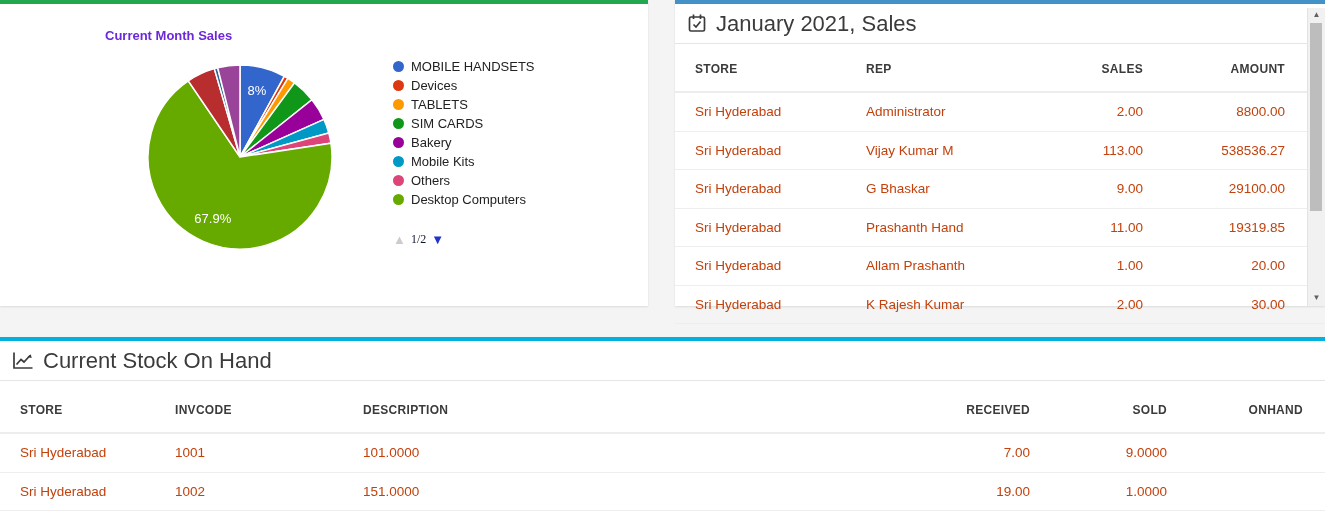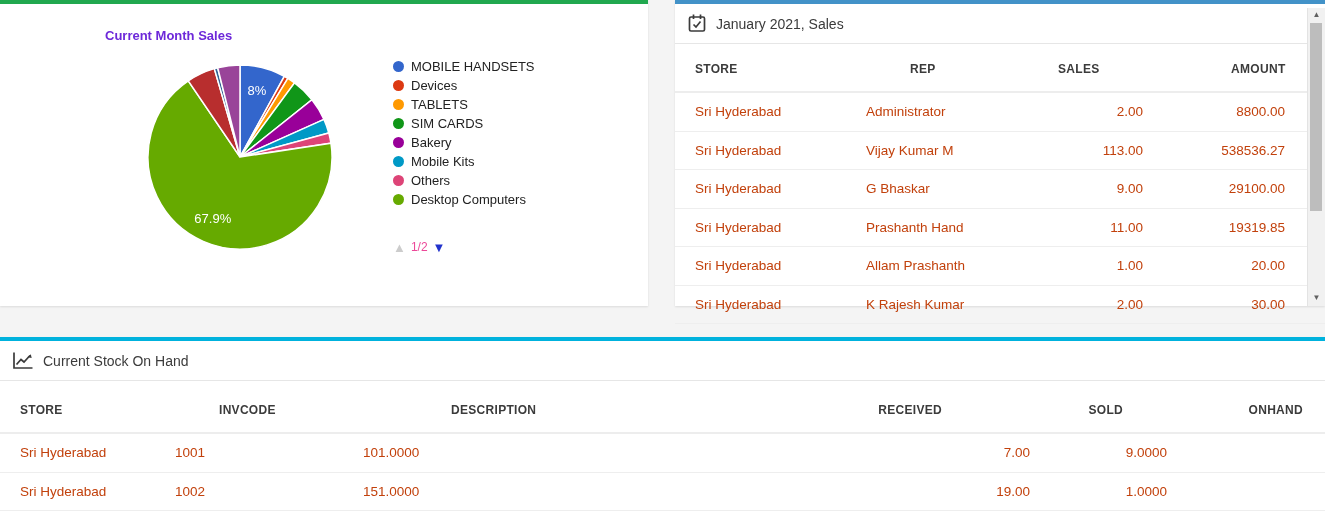--- a/index.html
+++ b/index.html
@@ -13,31 +13,31 @@
   
   #chart-title{position:absolute;left:105px;top:24px;font-size:13px;font-weight:bold;color:#6d28d9;}
   #pie-svg{position:absolute;left:0;top:0;}
   .slice-label{fill:#fff;font-size:13px;font-family:"Liberation Sans",sans-serif;}
   #pie-legend{position:absolute;left:393px;top:53px;}
   .legend-item{display:flex;align-items:center;height:19px;}
   .legend-dot{width:11px;height:11px;border-radius:50%;flex:0 0 11px;margin-right:7px;}
   .legend-label{font-size:13px;color:#222;white-space:nowrap;}
   #legend-pagination{position:absolute;left:393px;top:228px;display:flex;align-items:center;font-size:12px;}
   #legend-page-up{color:#cccccc;font-size:13px;cursor:default;}
-  #legend-page-label{color:#ec4899;margin:8px 5px;}
+  #legend-page-label{color:#0f172a;margin:0 5px;font-family:Liberation Serif, serif;}
   #legend-page-down{color:#2233cc;font-size:13px;cursor:pointer;}
 
   
   .panel-header{height:39px;display:flex;align-items:center;border-bottom:1px solid #e6e6e6;padding-left:12px;}
   .panel-header .hicon{margin-right:9px;display:flex;align-items:center;}
-  .panel-header .htitle{font-size:14px;color:#3b3b3b;}
+  .panel-header .htitle{font-size:22px;color:#3b3b3b;}
 
   
   .dtable{position:absolute;left:0;right:0;}
-  .t-head{display:grid;align-items:center;height:44px;border-bottom:2px solid #ededed;gap:44px;}
+  .t-head{display:grid;align-items:center;height:44px;border-bottom:2px solid #ededed;}
   .th{font-size:12px;font-weight:bold;color:#3b3b3b;letter-spacing:.3px;white-space:nowrap;}
   .tr{display:grid;align-items:center;height:37.5px;border-bottom:1px solid #eeeeee;}
   .td{font-size:13.5px;color:#c2410c;white-space:nowrap;overflow:hidden;}
 
   
   #sales-table{top:43px;}
   #sales-table .t-head,#sales-table .tr{grid-template-columns:171px 1fr 120px 142px;padding:0 40px 0 20px;}
   #sales-table .th:nth-child(3),#sales-table .th:nth-child(4),
   #sales-table .td:nth-child(3),#sales-table .td:nth-child(4){text-align:right;}
 

